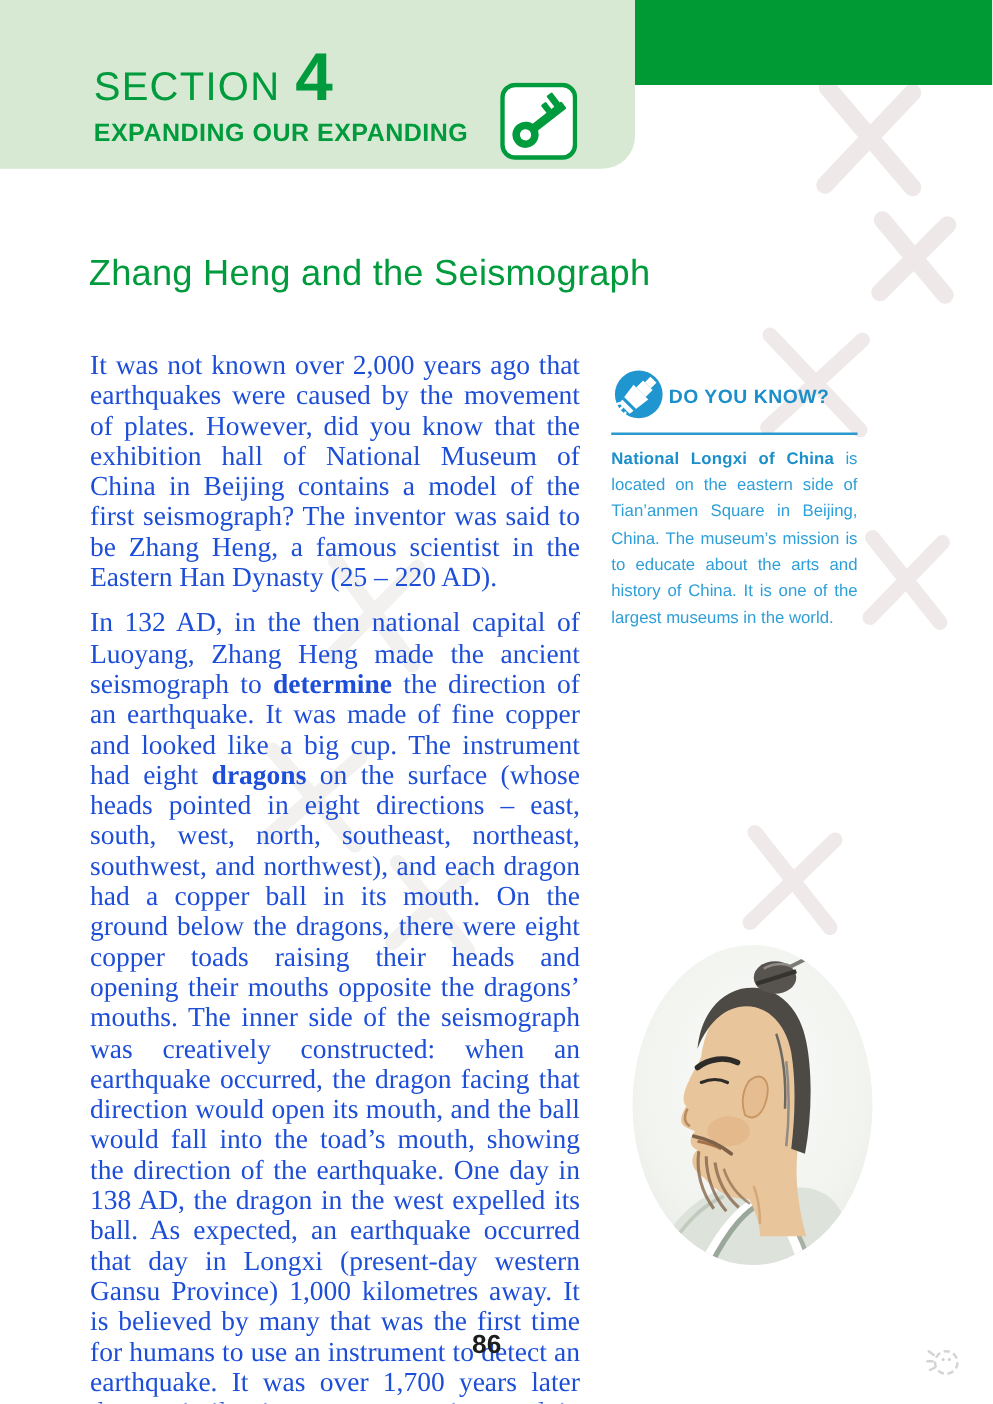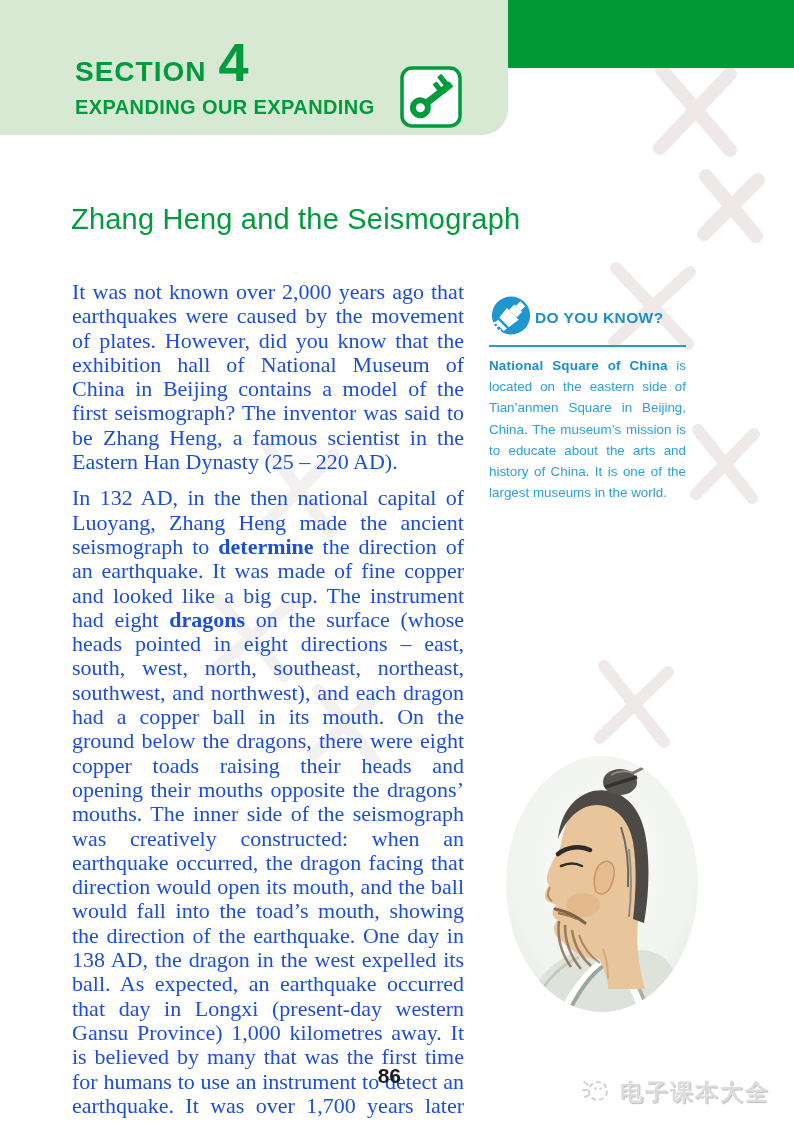--- a/index.html
+++ b/index.html
@@ -7,21 +7,21 @@
     position:relative; width:794px; height:1123px; background:#ffffff;
     font-family:"Liberation Sans",sans-serif; overflow:hidden; margin:0 auto;
   }
   .bg-watermark { position:absolute; left:0; top:0; z-index:0; pointer-events:none; }
   .layer { position:absolute; z-index:1; }
 
   
   .section-header { left:0; top:0; width:508px; height:135px; background:#d7e9d2; border-bottom-right-radius:26px; }
   .top-green-bar { left:508px; top:0; width:286px; height:68px; background:#009a35; }
   .section-line1 { position:absolute; left:75px; top:40px; display:flex; align-items:baseline; }
-  .section-label { font-size:28px; font-weight:bold; color:#009b3c; letter-spacing:1px;text-align:right; }
+  .section-label { font-size:32px; font-weight:normal; color:#009b3c; letter-spacing:1px;text-align:right; }
   .section-number { font-size:54px; font-weight:bold; color:#009b3c; margin-left:12px; line-height:0.85; }
   .section-subtitle { position:absolute; left:75px; top:96px; font-size:20px; font-weight:bold; color:#009b3c; letter-spacing:0.4px; }
   .key-badge { left:400px; top:66px; width:62px; height:62px; }
 
   
   .article-title { left:71px; top:203px; font-size:29px; font-weight:normal; color:#009b3c; margin:0; letter-spacing:0.2px; white-space:nowrap; }
   .article-body { left:72px; top:280px; width:392px; font-family:Liberation Serif, serif;
                   font-size:22px; line-height:24.3px; color:#1d4ed8; text-align:justify; }
   .article-body p { margin:0 0 12px 0; }
   .article-body b { font-weight:bold; }
@@ -118,21 +118,21 @@
           <g stroke="#ffffff" stroke-width="2" stroke-linecap="round">
             <path d="M5 37 L9 33.5"></path>
               <path d="M3.5 31.5 L7.5 30"></path>
               <path d="M9.5 42 L11.5 38"></path>
           </g>
         </svg>
       </span>
       <span class="know-title">DO YOU KNOW?</span>
     </div>
     <div class="know-rule"></div>
-    <p class="know-text"><b>National Square of China</b><span> is located on the eastern side of Tian’anmen Square in Beijing, China. The museum’s mission is to educate about the arts and history of China. It is one of the largest museums in the world.</span></p>
+    <p class="know-text"><b>National Longxi of China</b><span> is located on the eastern side of Tian’anmen Square in Beijing, China. The museum’s mission is to educate about the arts and history of China. It is one of the largest museums in the world.</span></p>
   </aside>
 
   <div class="layer portrait">
     <svg width="198" height="262" viewBox="0 0 198 262">
       <defs>
         <radialGradient id="ovalbg" cx="50%" cy="42%" r="75%">
           <stop offset="0%" stop-color="#fbfcfa"></stop>
           <stop offset="65%" stop-color="#f1f3ef"></stop>
           <stop offset="100%" stop-color="#e2e6e0"></stop>
         </radialGradient>
@@ -188,16 +188,15 @@
         <circle cx="17" cy="16" r="9" fill="none" stroke="#d4d4d4" stroke-width="2" stroke-dasharray="5 3"></circle>
         <circle cx="14.5" cy="13.5" r="1.2" fill="#cfcfcf"></circle>
         <circle cx="19.5" cy="13.5" r="1.2" fill="#cfcfcf"></circle>
         <g stroke="#d4d4d4" stroke-width="2" stroke-linecap="round">
           <path d="M3 7 L7 10"></path>
             <path d="M2 15 L6 15"></path>
             <path d="M4 22 L8 20"></path>
         </g>
       </svg>
     </span>
-    <span class="wm-text">电子课本大全</span>
   </div>
 
 </div>
 
 </body></html>

